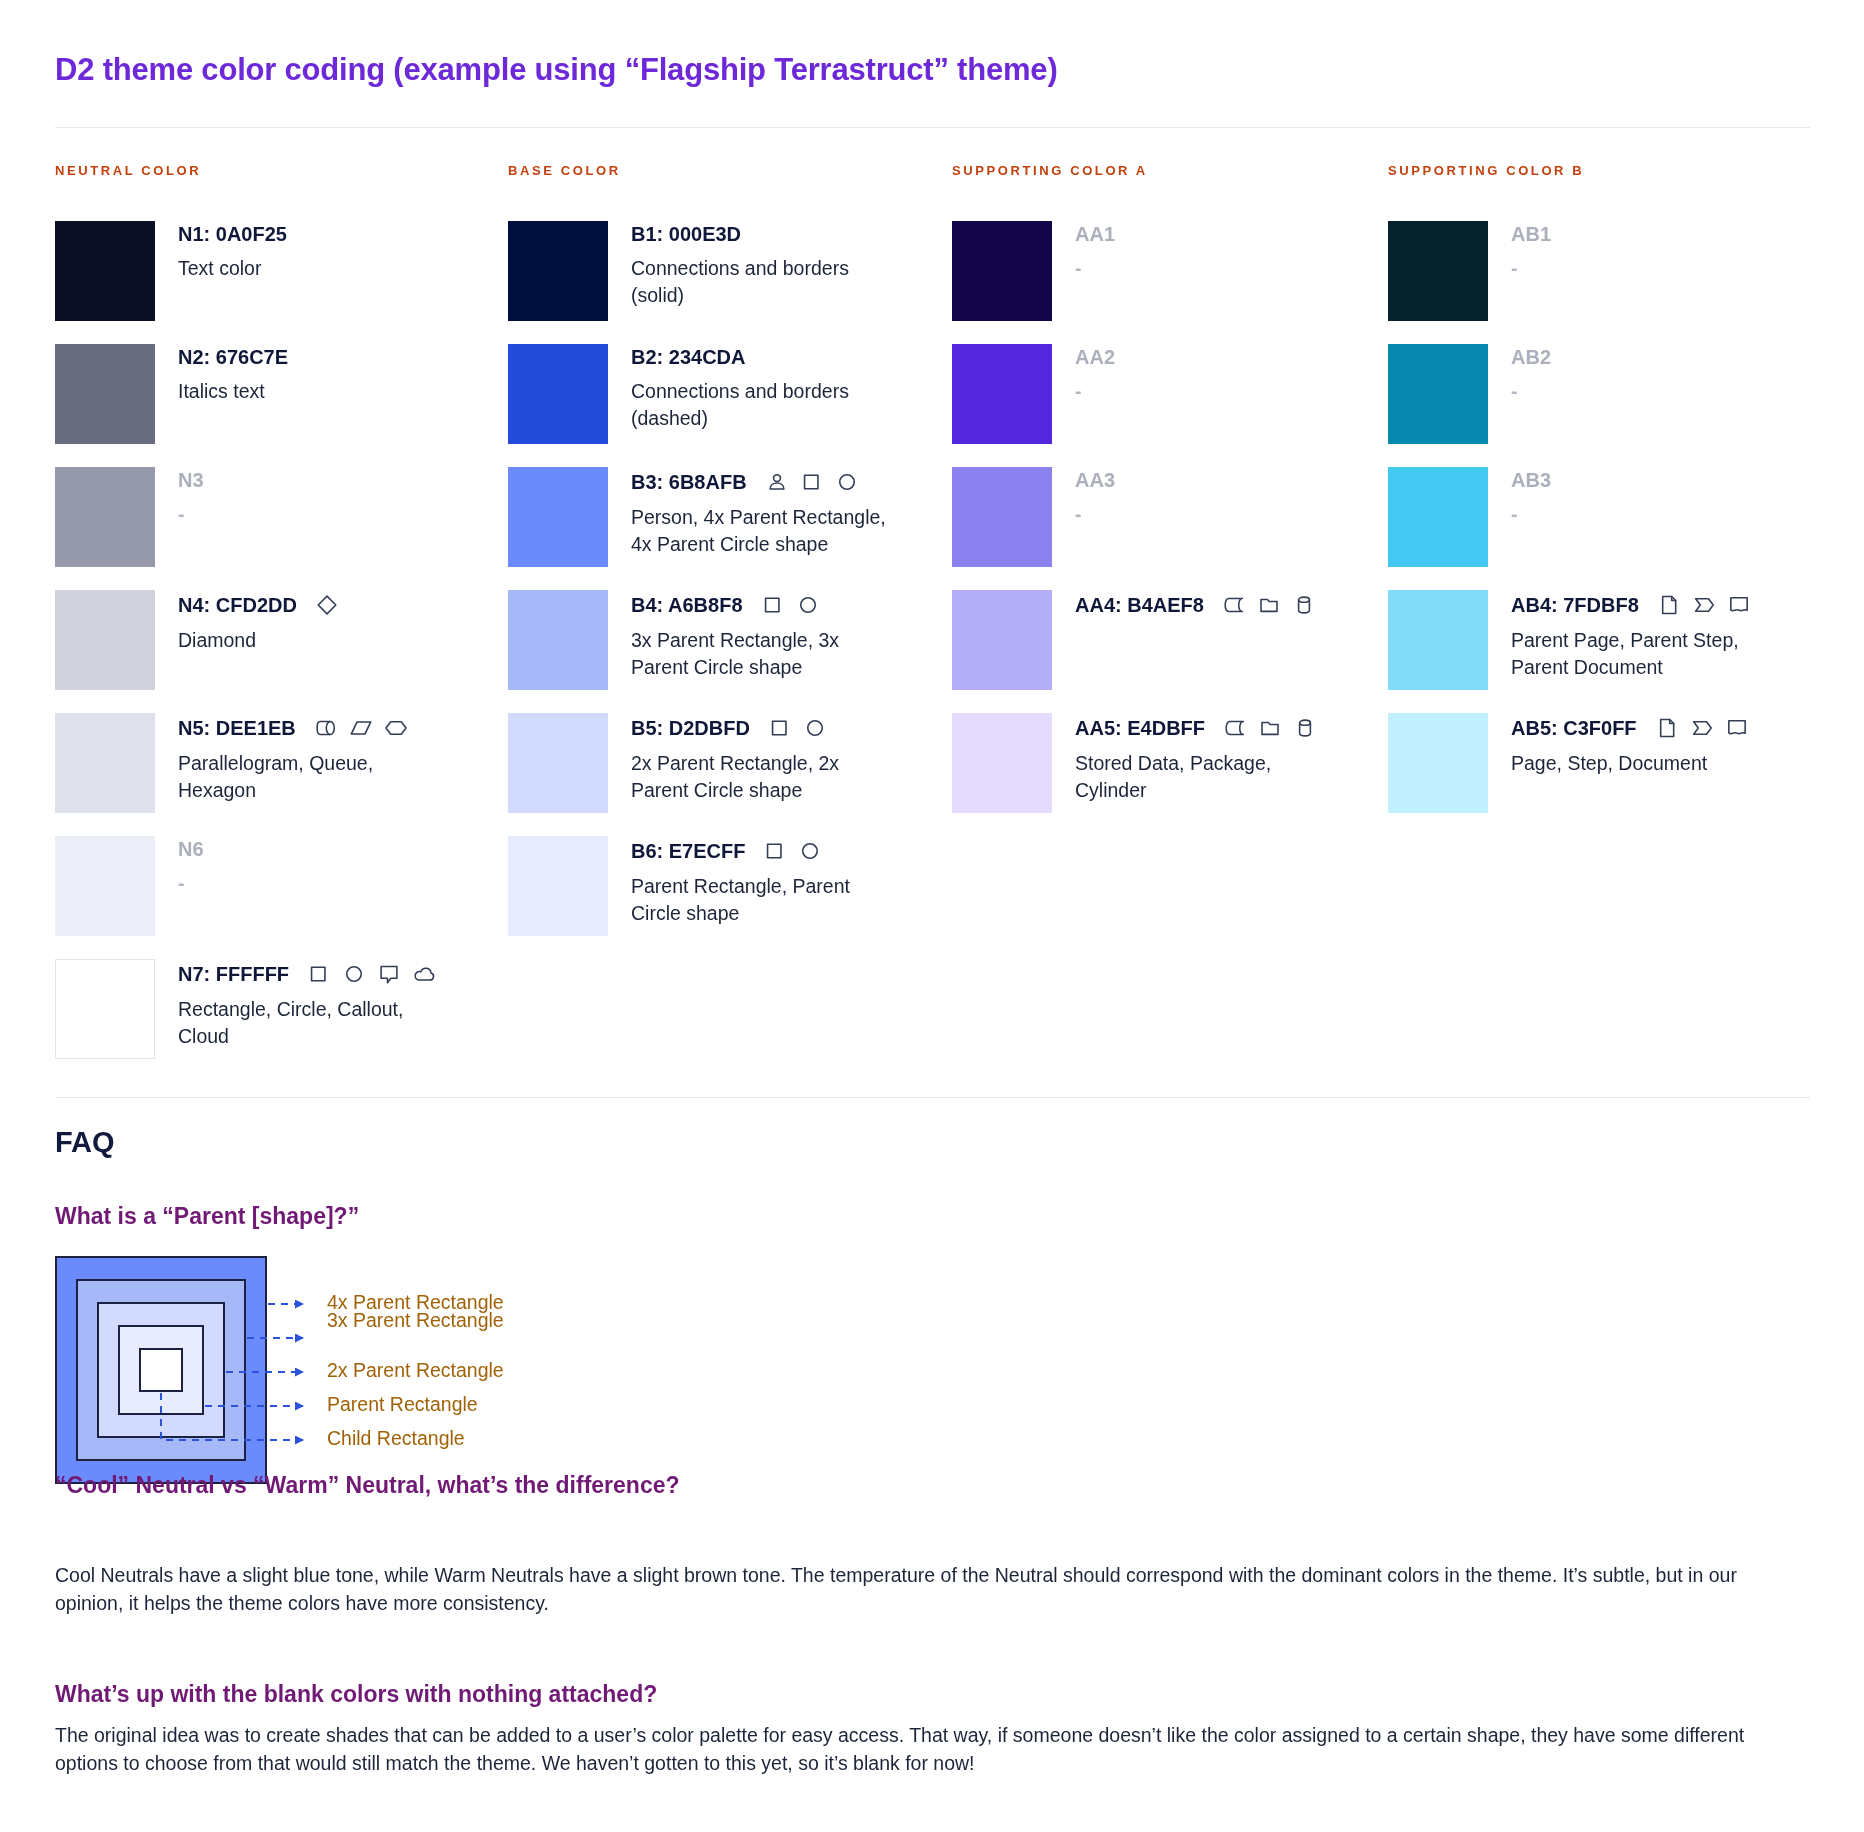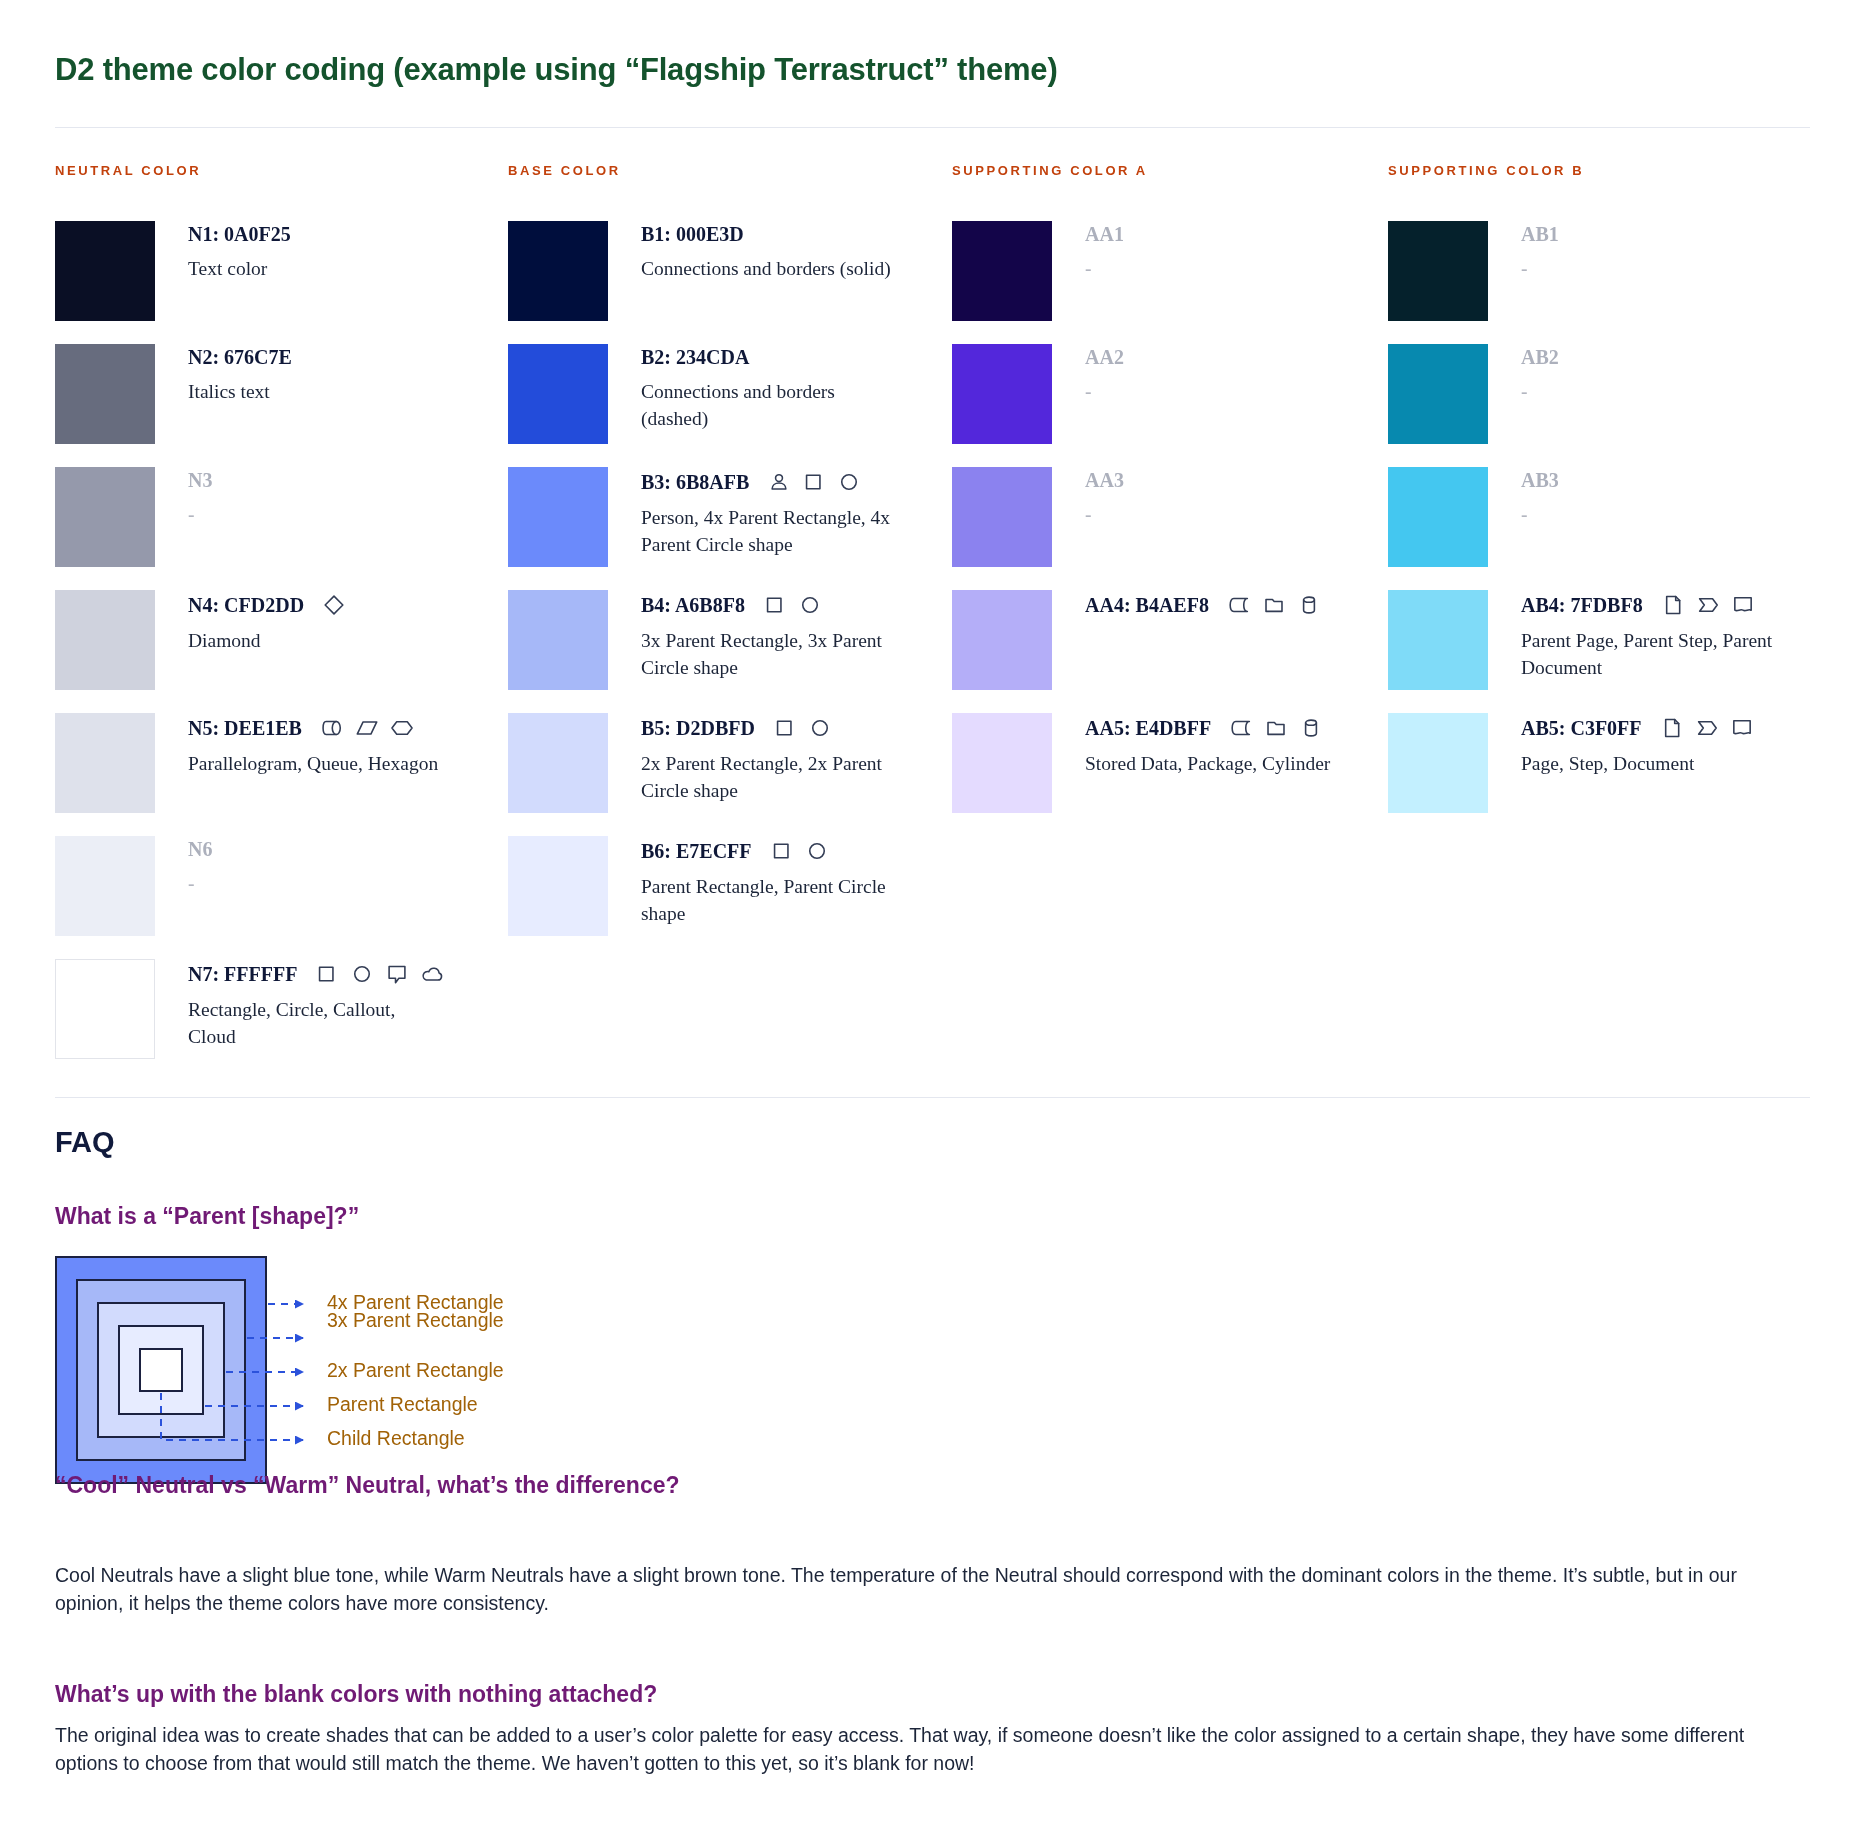--- a/index.html
+++ b/index.html
@@ -2,33 +2,33 @@
 <html><head>
 <meta charset="utf-8">
 <style>
   html,body{margin:0;padding:0;}
   body{
     width:1864px;height:1832px;position:relative;background:#ffffff;
     font-family:"Liberation Sans", sans-serif;color:#1B2439;
     -webkit-font-smoothing:antialiased;
   }
   .abs{position:absolute;}
-  .page-title{left:55px;top:52px;font-size:31px;font-weight:700;color:#14532d;letter-spacing:-0.2px;}
+  .page-title{left:55px;top:52px;font-size:31px;font-weight:700;color:#6d28d9;letter-spacing:-0.2px;}
   .rule{left:55px;width:1755px;height:1px;background:#E4E7EF;}
   #rule-top{top:127px;}
   #rule-mid{top:1097px;}
 
   .col{position:absolute;top:163px;}
   #col-0{left:55px;}  #col-1{left:508px;}  #col-2{left:952px;}  #col-3{left:1388px;}
   .col-header{font-size:13px;font-weight:700;letter-spacing:2.6px;color:#c2410c;margin-bottom:43px;white-space:nowrap;}
 
   .row{display:flex;height:100px;margin-bottom:23px;}
   .swatch{width:100px;height:100px;flex:0 0 100px;}
   .swatch.bordered{box-sizing:border-box;border:1px solid #E2E4EA;}
-  .info{margin-left:33px;padding-top:2px;font-family:Liberation Serif, serif;}
+  .info{margin-left:23px;padding-top:2px;}
   .label-line{display:flex;align-items:center;gap:17px;white-space:nowrap;}
   .label{font-size:20px;font-weight:700;color:#0F1838;}
   .muted .label{color:#ACB0BC;}
   .desc{margin-top:9px;font-size:19.5px;line-height:27px;color:#1C2539;width:256px;}
   .muted .desc{color:#B3B6C0;font-weight:700;}
   .icons{display:flex;align-items:center;gap:9px;}
   .icon{width:26px;height:26px;fill:none;stroke:#333D55;stroke-width:1.7;stroke-linejoin:round;stroke-linecap:round;}
 
   .faq-title{left:55px;top:1126px;font-size:29px;font-weight:700;color:#101A3C;}
   .faq-q{left:55px;font-size:23px;font-weight:700;color:#701a75;}

